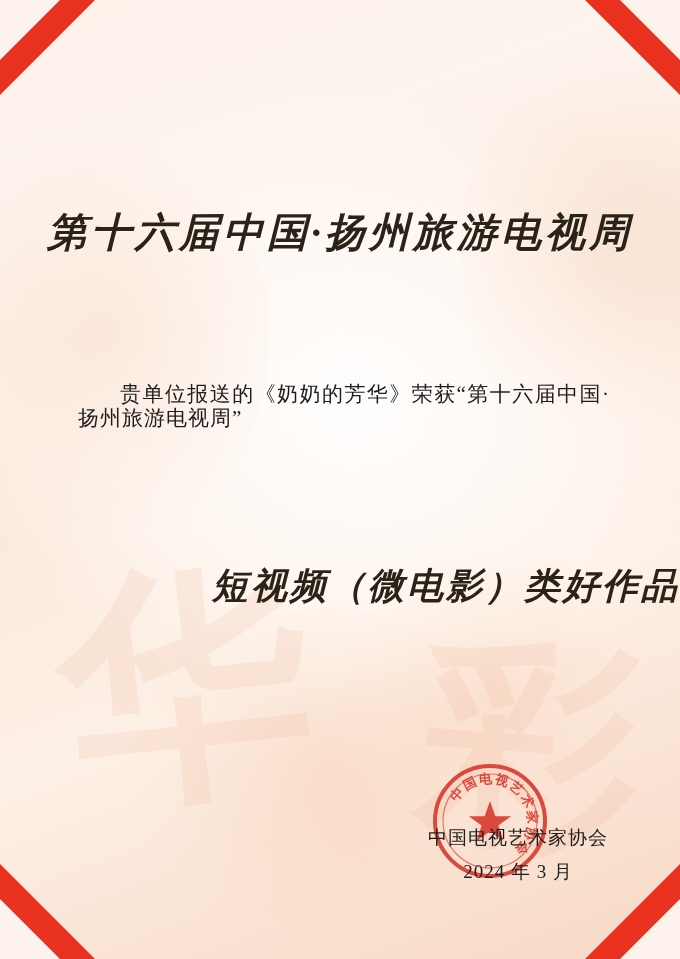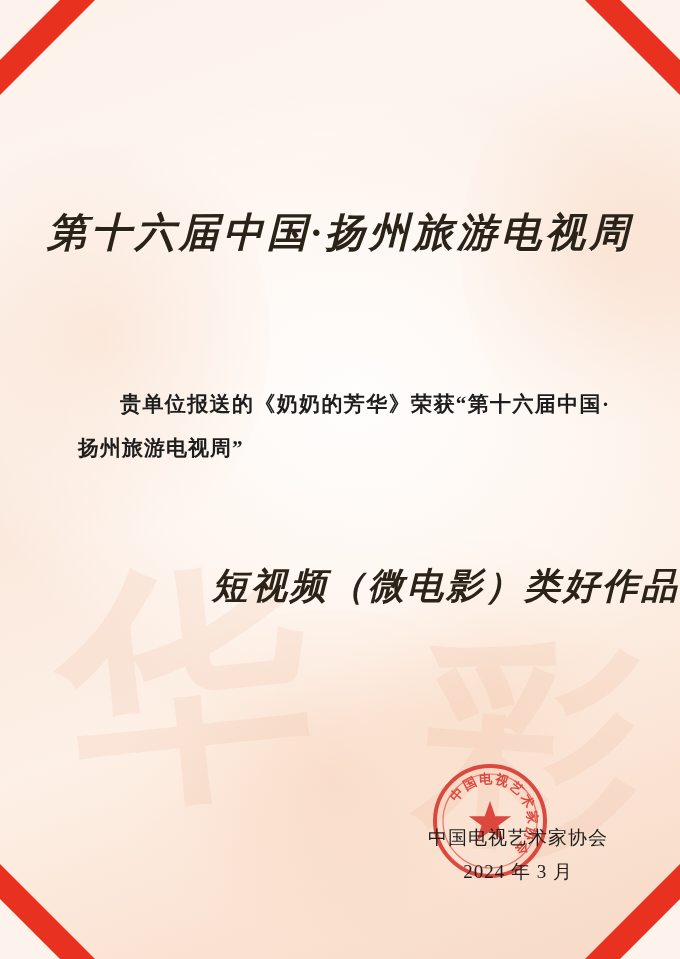--- a/index.html
+++ b/index.html
@@ -100,26 +100,25 @@
     color: #1d1d1d;
     letter-spacing: 1px;
   }
 
   .body-text {
     position: absolute;
     top: 382px;
     left: 78px;
     right: 70px;
     font-size: 21px;
-    line-height: 44px;
+    line-height: 24px;
     color: #1d1d1d;
     letter-spacing: 1px;
     text-indent: 42px;
     text-align: justify;
-    font-weight: bold;
   }
 
   .award {
     position: absolute;
     top: 538px;
     left: 0; right: 0;
     text-align: right;
     font-family: "Liberation Serif", serif;
     font-size: 36px;
     font-weight: bold;

